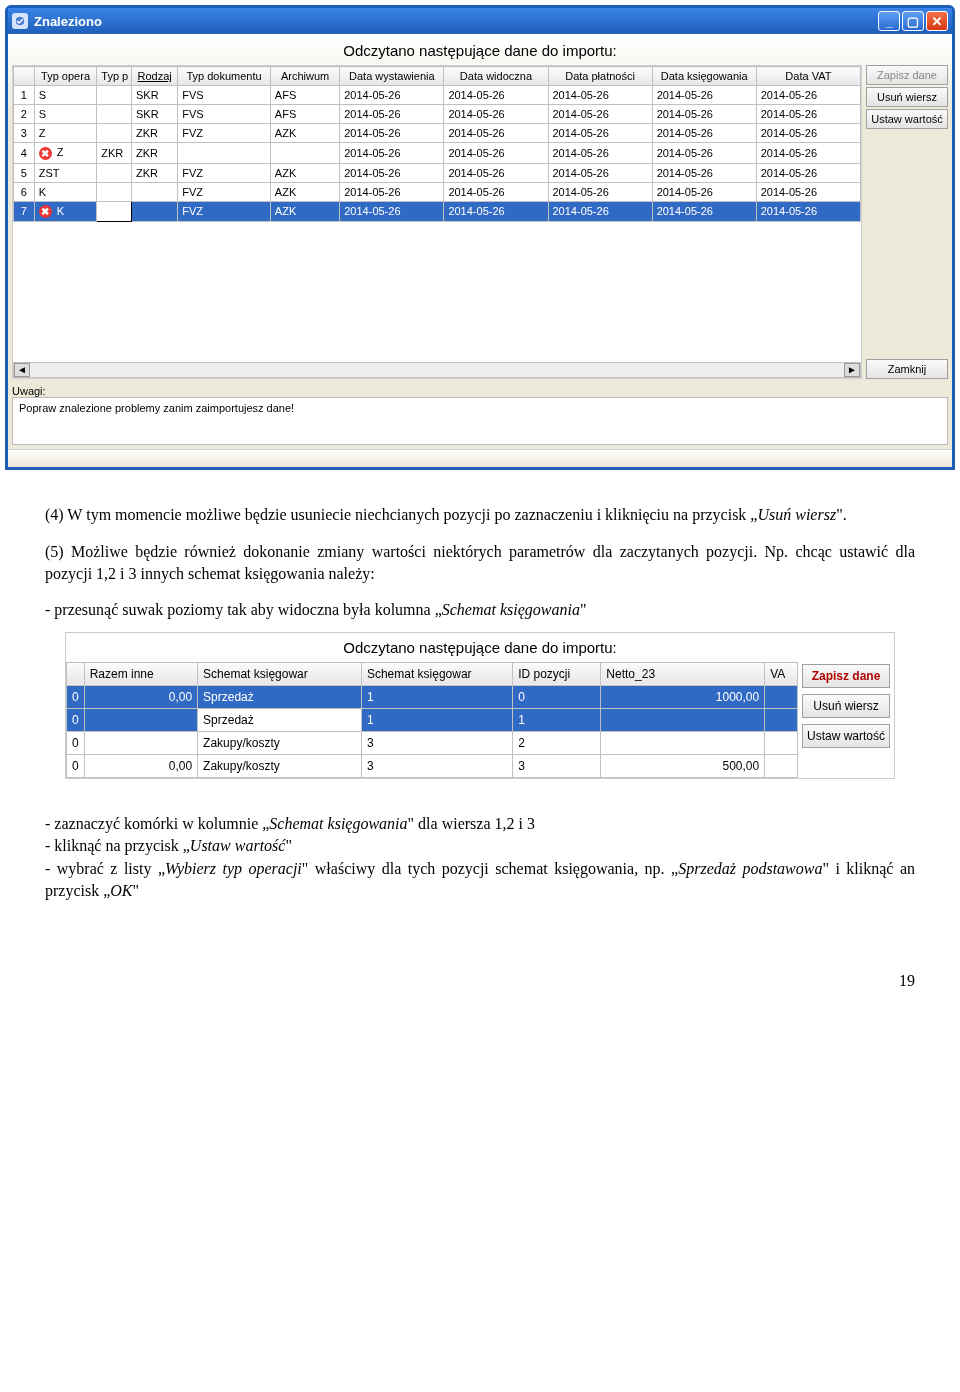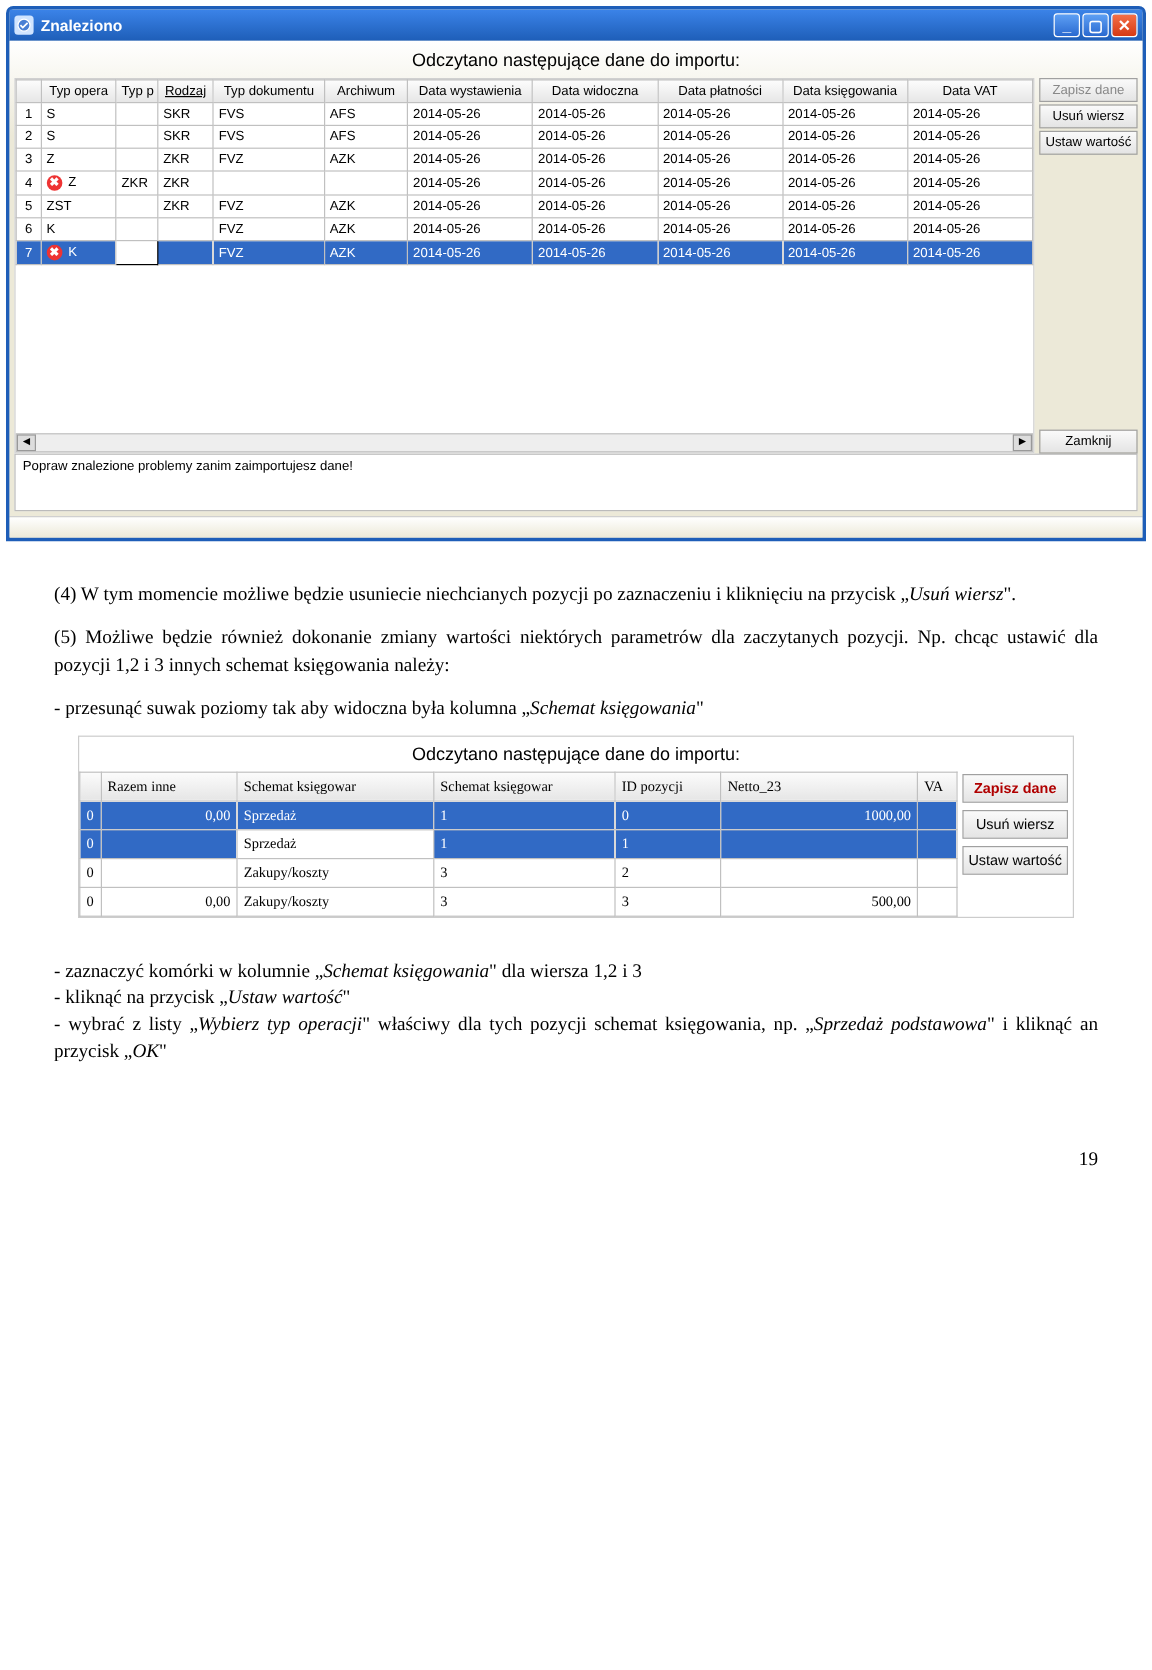--- a/index.html
+++ b/index.html
@@ -139,21 +139,21 @@
     border:1px solid #ccc;
     background:#fff;
   }
   .img2 .section-title2 {
     text-align:center;
     font-size:15px;
     padding:6px 0;
   }
   .img2 .row2 { display:flex; }
   .img2 .gridarea { flex:1; }
-  .grid2 { border-collapse:collapse; width:100%; table-layout:fixed;font-family:Liberation Serif, serif; }
+  .grid2 { border-collapse:collapse; width:100%; table-layout:fixed; }
   .grid2 th,.grid2 td {
     border:1px solid #c0c0c0;
     font-size:12px;
     padding:4px 5px;
     height:22px;
     overflow:hidden;white-space:nowrap;
     text-align:left;
     background:#fff;
   }
   .grid2 th {
@@ -316,20 +316,21 @@
         </div>
       </div>
       <div class="side-btns">
         <div class="side-btn disabled">Zapisz dane</div>
         <div class="side-btn">Usuń wiersz</div>
         <div class="side-btn">Ustaw wartość</div>
         <div style="flex:1"></div>
         <div class="side-btn" style="margin-top:158px">Zamknij</div>
       </div>
     </div>
+    <div class="uwagi-label">Uwagi:</div>
     <div class="uwagi-box">
       <div>Popraw znalezione problemy zanim zaimportujesz dane!</div>
     </div>
   </div>
   <div class="bottom-bar"></div>
 </div>
 
 <div class="body-text">
   <p>
     <span>(4) W tym momencie możliwe będzie usuniecie niechcianych pozycji po zaznaczeniu i kliknięciu na przycisk „</span><em>Usuń wiersz</em><span>".</span>

